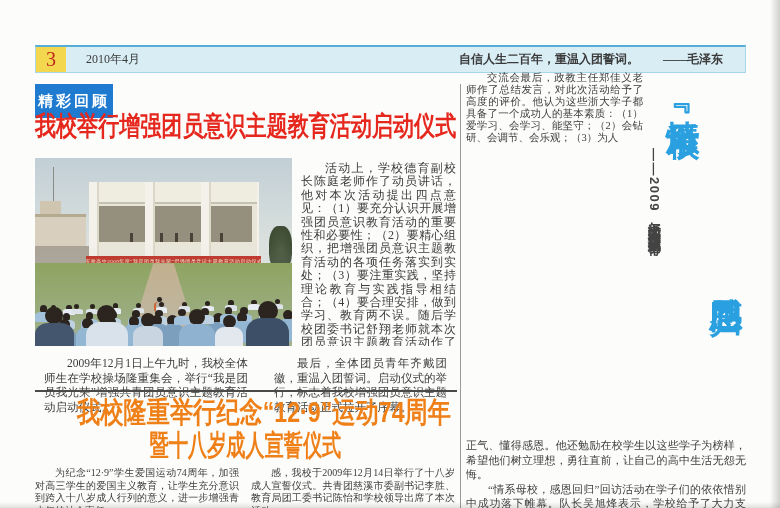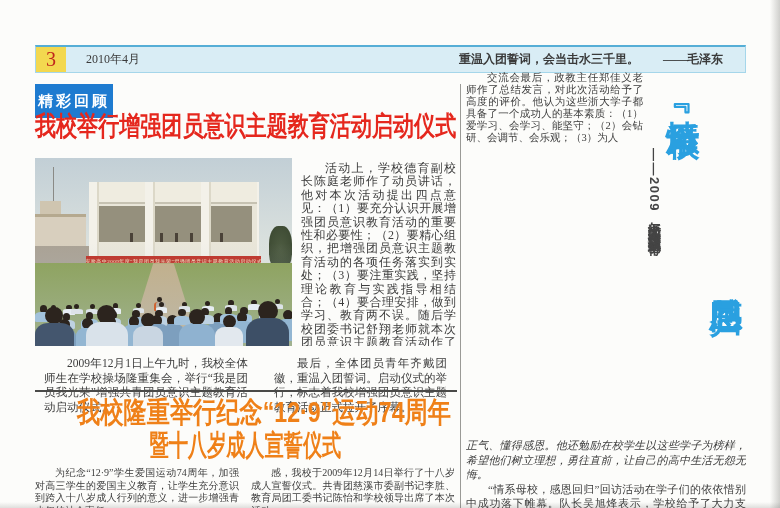--- a/index.html
+++ b/index.html
@@ -55,21 +55,21 @@
   .art2 .c{width:204px;}
   .art2 p{margin:0;text-indent:2em;}
 
   
   .divider-v{position:absolute;left:460px;top:84px;width:1px;height:424px;background:#9a9a96;}
   .art3{position:absolute;left:466px;top:72px;width:280px;height:436px;overflow:hidden;
     color:#3c3c3c;text-align:justify;}
   .a3narrow{width:177px;height:366px;overflow:hidden;font-size:10.5px;line-height:11.9px;}
   .a3wide{width:280px;font-size:11px;line-height:14.5px;}
   .art3 p{margin:0;text-indent:2em;}
-  .art3 p.cont{text-indent:0;font-style:italic;}
+  .art3 p.cont{text-indent:0;}
   .vt{position:absolute;writing-mode:vertical-rl;text-orientation:mixed;}
   .tsub{left:179px;top:76px;font-size:13px;letter-spacing:1.5px;color:#444;
     font-family:"Liberation Sans","DejaVu Sans",sans-serif;font-weight:bold;}
   .tmain{font-size:33px;font-weight:bold;color:#2aa0e0;letter-spacing:2px;
     font-family:"Liberation Sans","DejaVu Sans",sans-serif;}
   .t1{left:194px;top:20px;}
   .t2{left:237px;top:200px;}
 
   
   .photo{position:absolute;left:35px;top:158px;width:257px;height:188px;overflow:hidden;
@@ -104,21 +104,21 @@
   .pathman .ftorso{background:#b5b0a6;border-left:2px solid #d06432;}
 </style>
 </head>
 <body>
 
 <div class="page">
 
   <div class="header-bar">
     <div class="pagenum">3</div>
     <div class="hdate">2010年4月</div>
-    <div class="hquote">重温入团誓词，会当击水三千里。</div>
+    <div class="hquote">自信人生二百年，重温入团誓词。</div>
     <div class="hauthor">——毛泽东</div>
   </div>
 
   <div class="badge1">精彩回顾</div>
   <div class="hl1">我校举行增强团员意识主题教育活动启动仪式</div>
 
   <div class="photo">
     <div class="pole"></div>
     <div class="bldg2"></div>
     <div class="bldg"></div>

